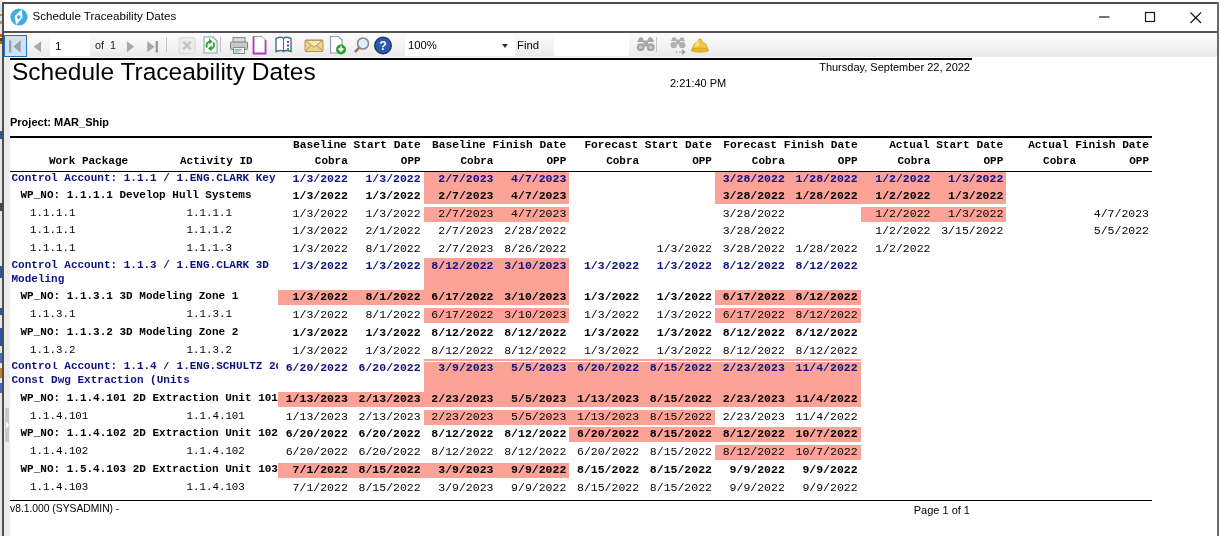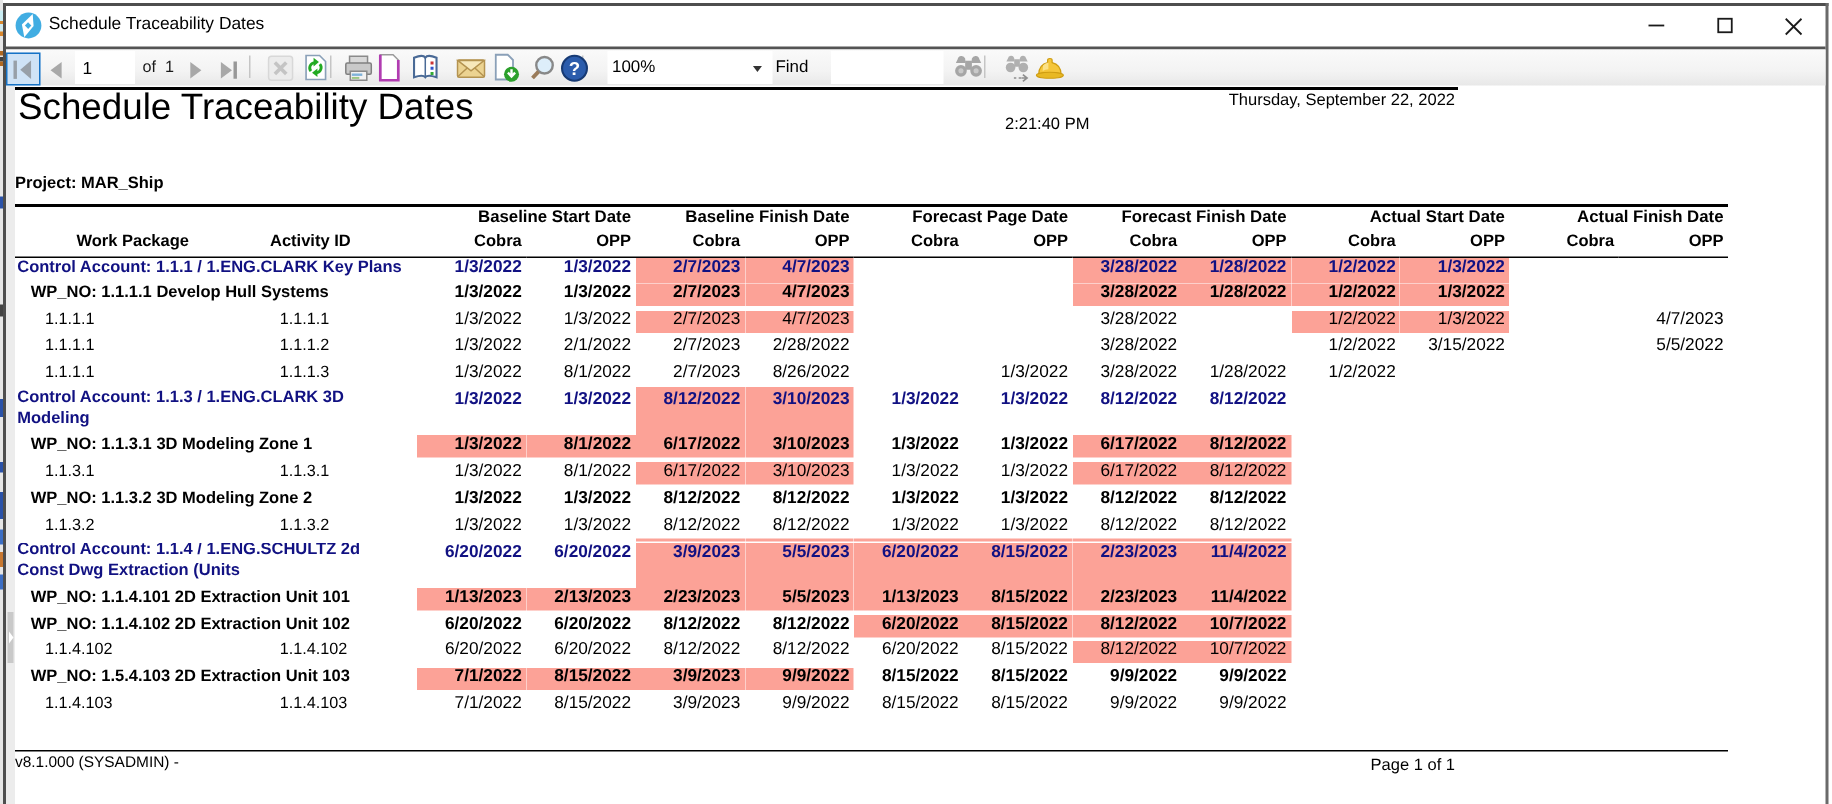--- a/index.html
+++ b/index.html
@@ -33,21 +33,21 @@
 #rdate { left:670px; top:60.5px; width:300px; text-align:right; font-size:11px; }
 #rtime { left:670px; top:77px; width:299px; text-align:left; font-size:11px; }
 #rproj { left:10px; top:115.5px; font-size:11px; font-weight:bold; }
 #toprule { left:10px; top:136.4px; width:1142px; height:1.8px; background:#000; }
 #botrule { left:10px; top:499.5px; width:1142px; height:1.9px; background:#000; }
 #fver { left:10px; top:502.5px; font-size:10.3px; }
 #fpage { left:670px; top:503.5px; width:300px; text-align:right; font-size:11px; }
 
 
 #tbl { position:absolute; left:10px; top:138.2px; width:1142px;
-  border-collapse:collapse; table-layout:fixed; }
+  border-collapse:collapse; table-layout:fixed;font-family:Liberation Mono, monospace; }
 #tbl td { font-size:11.5px; line-height:13.2px; white-space:nowrap; overflow:hidden;
   text-align:right; padding:0 3px 0 0; vertical-align:top; }
 #tbl tr.gh td, #tbl tr.sh td { font-weight:bold; line-height:12px; font-size:11.2px; }
 #tbl tr.sh td { font-size:11px; }
 #tbl tr.gh { height:14.2px; } #tbl tr.gh td { vertical-align:bottom; padding-bottom:0.9px; }
 #tbl tr.sh { height:18.7px; } #tbl tr.sh td { vertical-align:top; padding-top:3.1px;
   border-bottom:1.8px solid #000; }
 #tbl tr.sh td.c1 { text-align:center; }
 #tbl tr.sh td.c2 { text-align:left; padding-left:10px; }
 #tbl td.l1, #tbl td.l2 { text-align:left; font-size:11px; }
@@ -253,21 +253,21 @@
         <col style="width:72.8333px">
         <col style="width:72.8333px">
         <col style="width:72.8333px">
     </colgroup>
       <tbody>
         <tr class="gh">
       <td class="c1"></td>
           <td class="c2"></td>
       <td colspan="2">Baseline Start Date</td>
       <td colspan="2">Baseline Finish Date</td>
-      <td colspan="2">Forecast Page Date</td>
+      <td colspan="2">Forecast Start Date</td>
       <td colspan="2">Forecast Finish Date</td>
       <td colspan="2">Actual Start Date</td>
       <td colspan="2">Actual Finish Date</td>
     </tr>
     <tr class="sh">
       <td class="c1">Work Package</td>
           <td class="c2">Activity ID</td>
       <td>Cobra</td>
           <td>OPP</td>
           <td>Cobra</td>
@@ -459,20 +459,36 @@
           <td class="hl">5/5/2023</td>
           <td class="hl">1/13/2023</td>
           <td class="hl">8/15/2022</td>
           <td class="hl">2/23/2023</td>
           <td class="hl">11/4/2022</td>
           <td></td>
           <td></td>
           <td></td>
           <td></td>
         </tr>
+<tr class="dt" style="height:17.8px">
+          <td class="l1">1.1.4.101</td>
+          <td class="l2">1.1.4.101</td>
+          <td>1/13/2023</td>
+          <td>2/13/2023</td>
+          <td class="hl">2/23/2023</td>
+          <td class="hl">5/5/2023</td>
+          <td class="hl">1/13/2023</td>
+          <td class="hl">8/15/2022</td>
+          <td>2/23/2023</td>
+          <td>11/4/2022</td>
+          <td></td>
+          <td></td>
+          <td></td>
+          <td></td>
+        </tr>
 <tr class="wp" style="height:17.8px">
           <td class="l1" colspan="2"><span class="n">WP_NO: 1.1.4.102 2D Extraction Unit 102</span></td>
           <td>6/20/2022</td>
           <td>6/20/2022</td>
           <td>8/12/2022</td>
           <td>8/12/2022</td>
           <td class="hl">6/20/2022</td>
           <td class="hl">8/15/2022</td>
           <td class="hl">8/12/2022</td>
           <td class="hl">10/7/2022</td>

